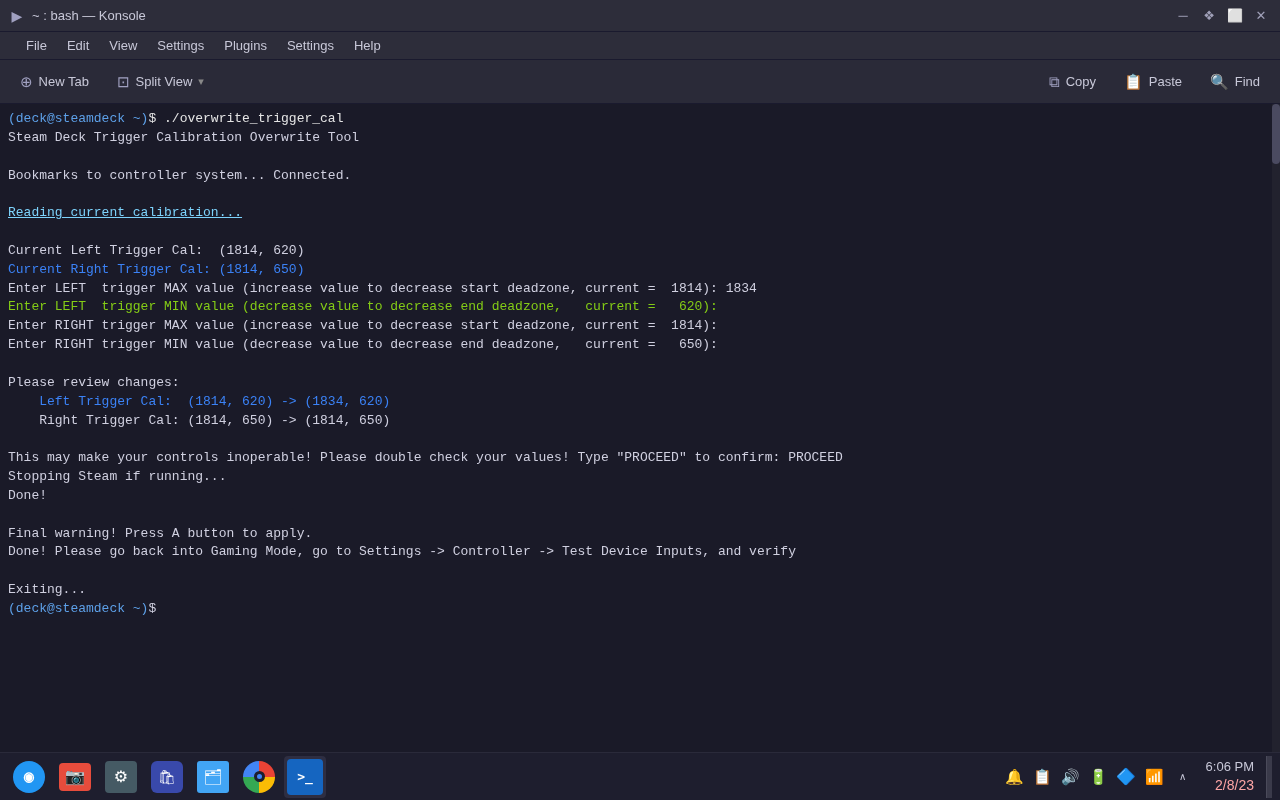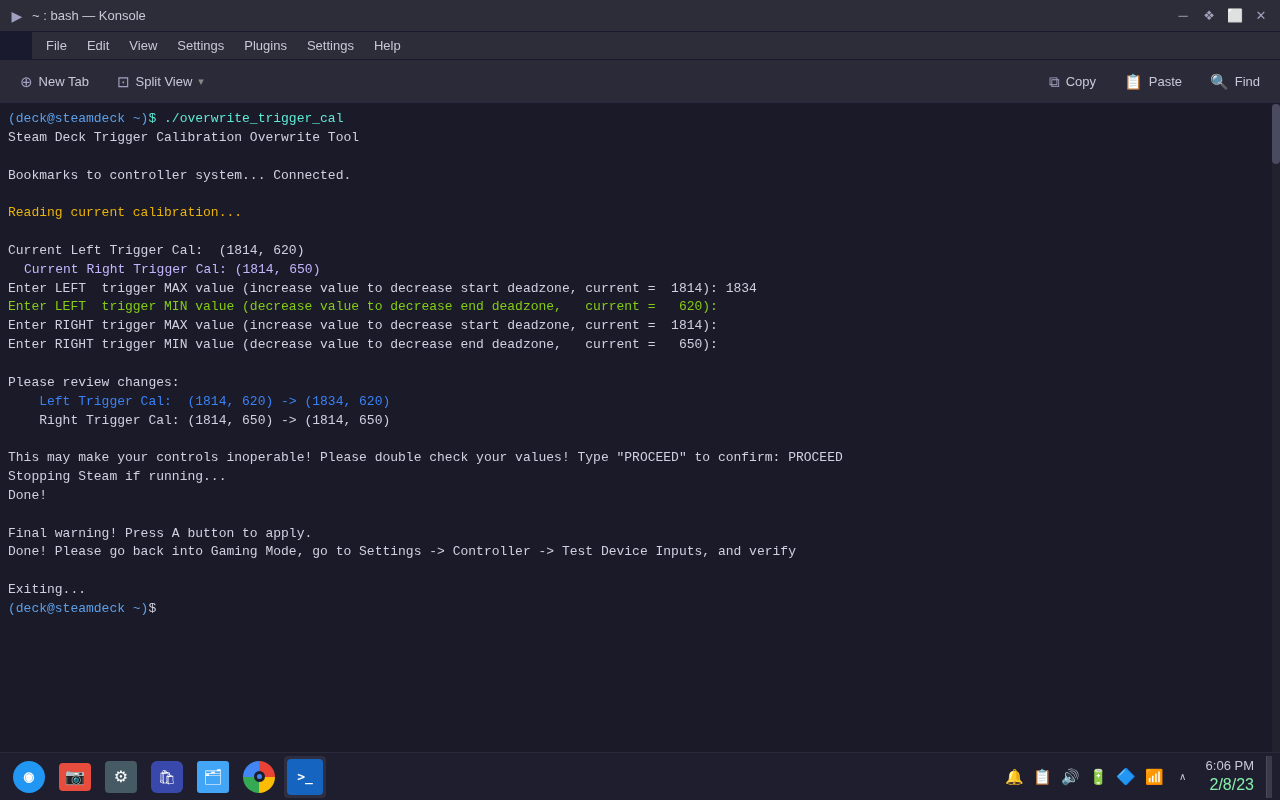--- a/index.html
+++ b/index.html
@@ -55,23 +55,22 @@
       cursor: pointer;
       border-radius: 3px;
     }
 
     
     .menubar {
       height: 28px;
       background: #2d2d3a;
       display: flex;
       align-items: center;
-      padding: 0 4px;
+      padding: 0 16px;
       border-bottom: 1px solid #1a1a2e;
-      margin-left: 32px;
     }
     .menubar-item {
       padding: 0 10px;
       height: 100%;
       display: flex;
       align-items: center;
       color: #c8c8d8;
       font-size: 13px;
       cursor: pointer;
       border-radius: 3px;
@@ -212,21 +211,21 @@
     }
     .taskbar-clock {
       text-align: right;
       color: #c8c8d8;
       font-size: 13px;
       line-height: 1.3;
       cursor: pointer;
       padding: 0 4px;
     }
     .taskbar-clock .time { font-weight: 500; }
-    .taskbar-clock .date { font-size: 16px; color: #86efac; }
+    .taskbar-clock .date { font-size: 14px; color: #fca5a5; }
     .taskbar-show-desktop {
       width: 6px;
       height: 42px;
       background: #3a3a4a;
       cursor: pointer;
       border-left: 1px solid #4a4a5a;
     }
     .expand-btn {
       width: 22px;
       height: 22px;
@@ -285,29 +284,29 @@
       <span>Paste</span>
     </button>
     <button class="toolbar-right-btn">
       <span class="icon">🔍</span>
       <span>Find</span>
     </button>
   </div>
 </div>
 
 <div class="terminal-area">
-  <div class="terminal-content" id="terminal-content"><span style="color:#5da0e8;">(deck@steamdeck ~)</span><span style="color:#5eead4;">$ ./overwrite_trigger_cal</span>
+  <div class="terminal-content" id="terminal-content"><span style="color:#5da0e8;">(deck@steamdeck ~)</span><span style="color:#e5e5e5;">$ ./overwrite_trigger_cal</span>
 <span style="color:#d0d0e0;">Steam Deck Trigger Calibration Overwrite Tool</span>
 <span style="color:#d0d0e0;"></span>
 <span style="color:#d0d0e0;">Bookmarks to controller system... Connected.</span>
 <span style="color:#d0d0e0;"></span>
-<span style="color:#eab308;">Reading current calibration...</span>
+<span style="color:#7dd3fc;text-decoration:underline;">Reading current calibration...</span>
 <span style="color:#d0d0e0;"></span>
 <span style="color:#d0d0e0;">Current Left Trigger Cal:  (1814, 620)</span>
-<span style="color:#c4b5fd;margin-left:16px;">Current Right Trigger Cal: (1814, 650)</span>
+<span style="color:#3b82f6;">Current Right Trigger Cal: (1814, 650)</span>
 <span style="color:#d0d0e0;">Enter LEFT  trigger MAX value (increase value to decrease start deadzone, current =  1814): 1834</span>
 <span style="color:#84cc16;">Enter LEFT  trigger MIN value (decrease value to decrease end deadzone,   current =   620):</span>
 <span style="color:#d0d0e0;">Enter RIGHT trigger MAX value (increase value to decrease start deadzone, current =  1814):</span>
 <span style="color:#d0d0e0;">Enter RIGHT trigger MIN value (decrease value to decrease end deadzone,   current =   650):</span>
 <span style="color:#d0d0e0;"></span>
 <span style="color:#d0d0e0;">Please review changes:</span>
 <span style="color:#3b82f6;">    Left Trigger Cal:  (1814, 620) -&gt; (1834, 620)</span>
 <span style="color:#d0d0e0;">    Right Trigger Cal: (1814, 650) -&gt; (1814, 650)</span>
 <span style="color:#d0d0e0;"></span>
 <span style="color:#d0d0e0;">This may make your controls inoperable! Please double check your values! Type "PROCEED" to confirm: PROCEED</span>

